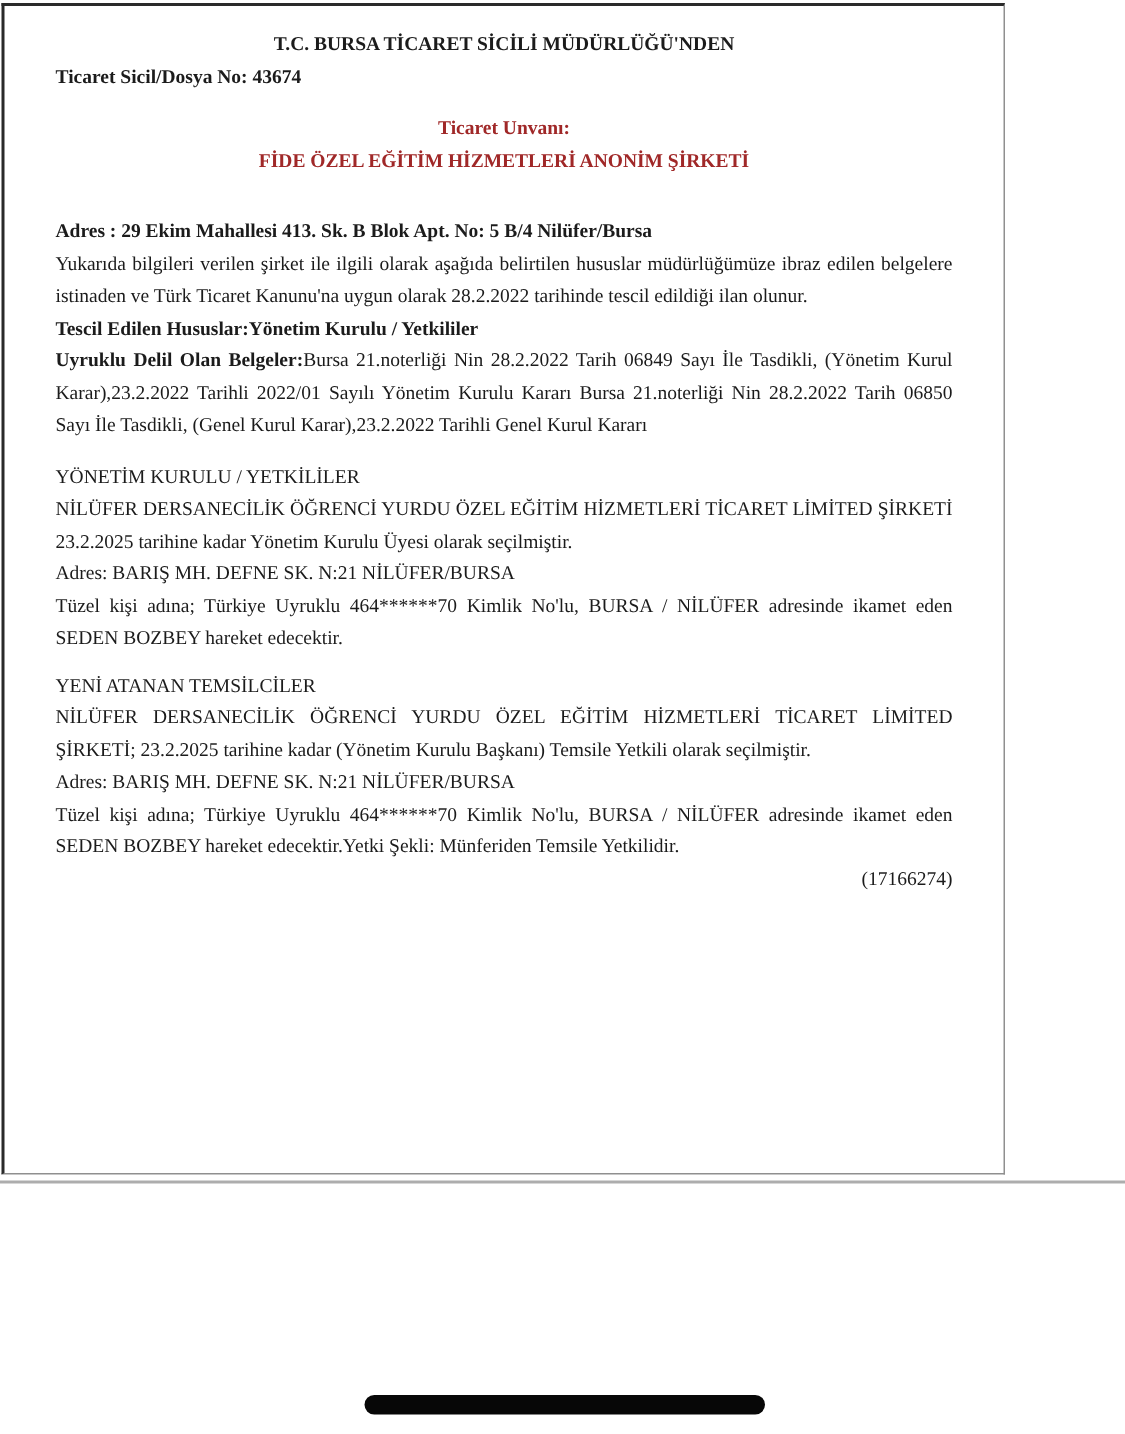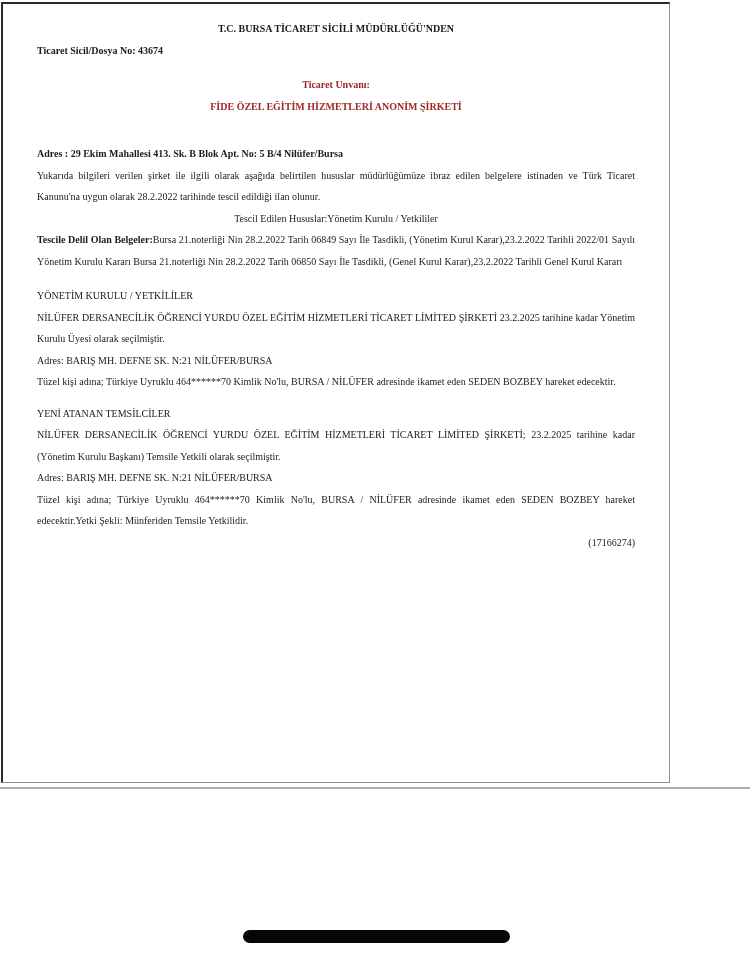--- a/index.html
+++ b/index.html
@@ -15,34 +15,34 @@
     position: absolute;
     left: 1px; top: 2px;
     width: 669px; height: 781px;
     box-sizing: border-box;
     border-top: 2px solid #2a2a2a;
     border-left: 2px solid #2a2a2a;
     border-right: 1px solid #8f8f8f;
     border-bottom: 1px solid #8f8f8f;
     padding: 14px 34px 0 34px;
     background: #ffffff;
-    font-size: 10px;
+    font-size: 13px;
     line-height: 21.5px;
     text-align: justify;
     overflow: hidden;
   }
   .doc p { margin: 0; }
   .b { font-weight: bold; }
   .doc-header { text-align: center; font-weight: bold; margin-bottom: 17px; }
   .registry-block { margin-bottom: 13px; }
   .registry-block p { font-weight: bold; text-align: left; }
   .title-block { margin-bottom: 26px; }
   .title-block p { text-align: center; font-weight: bold; color: #A02828; }
   .address-line { font-weight: bold; text-align: left; }
-  .matters-line { margin-top: 16px; font-weight: normal; text-align: center; }
+  .matters-line { margin-top: 16px; font-weight: bold; text-align: left; }
   .evidence-para { margin-top: 15px; }
   .section-0 { margin-top: 13px; }
   .section-1 { margin-top: 10px; }
   .section-heading { font-weight: normal; text-align: left; }
   .footer-ref { text-align: right; }
   .page-divider {
     position: absolute;
     left: 0; top: 787px;
     width: 750px; height: 2px;
     background: #adadad;
@@ -69,21 +69,21 @@
   <div class="title-block">
     <p>Ticaret Unvanı:</p>
     <p>FİDE ÖZEL EĞİTİM HİZMETLERİ ANONİM ŞİRKETİ</p>
   </div>
 
   <p class="address-line">Adres : 29 Ekim Mahallesi 413. Sk. B Blok Apt. No: 5 B/4 Nilüfer/Bursa</p>
   <p>Yukarıda bilgileri verilen şirket ile ilgili olarak aşağıda belirtilen hususlar müdürlüğümüze ibraz edilen belgelere istinaden ve Türk Ticaret Kanunu'na uygun olarak 28.2.2022 tarihinde tescil edildiği ilan olunur.</p>
 
   <p class="matters-line"><span>Tescil Edilen Hususlar:</span><span>Yönetim Kurulu / Yetkililer</span></p>
 
-  <p class="evidence-para"><span class="b">Tescile Delil Olan Belgeler:</span><span>Bursa 21.noterliği Nin 28.2.2022 Tarih 06849 Sayı İle Tasdikli, (Yönetim Kurul Karar),23.2.2022 Tarihli 2022/01 Sayılı Yönetim Kurulu Kararı Bursa 21.noterliği Nin 28.2.2022 Tarih 06850 Sayı İle Tasdikli, (Genel Kurul Karar),23.2.2022 Tarihli Genel Kurul Kararı</span></p>
+  <p class="evidence-para"><span class="b">Uyruklu Delil Olan Belgeler:</span><span>Bursa 21.noterliği Nin 28.2.2022 Tarih 06849 Sayı İle Tasdikli, (Yönetim Kurul Karar),23.2.2022 Tarihli 2022/01 Sayılı Yönetim Kurulu Kararı Bursa 21.noterliği Nin 28.2.2022 Tarih 06850 Sayı İle Tasdikli, (Genel Kurul Karar),23.2.2022 Tarihli Genel Kurul Kararı</span></p>
 
   <div class="section-0">
     <p class="section-heading">YÖNETİM KURULU / YETKİLİLER</p>
     <p>NİLÜFER DERSANECİLİK ÖĞRENCİ YURDU ÖZEL EĞİTİM HİZMETLERİ TİCARET LİMİTED ŞİRKETİ 23.2.2025 tarihine kadar Yönetim Kurulu Üyesi olarak seçilmiştir.</p>
     <p>Adres: BARIŞ MH. DEFNE SK. N:21 NİLÜFER/BURSA</p>
     <p>Tüzel kişi adına; Türkiye Uyruklu 464******70 Kimlik No'lu, BURSA / NİLÜFER adresinde ikamet eden SEDEN BOZBEY hareket edecektir.</p>
   </div>
 
   <div class="section-1">
     <p class="section-heading">YENİ ATANAN TEMSİLCİLER</p>

